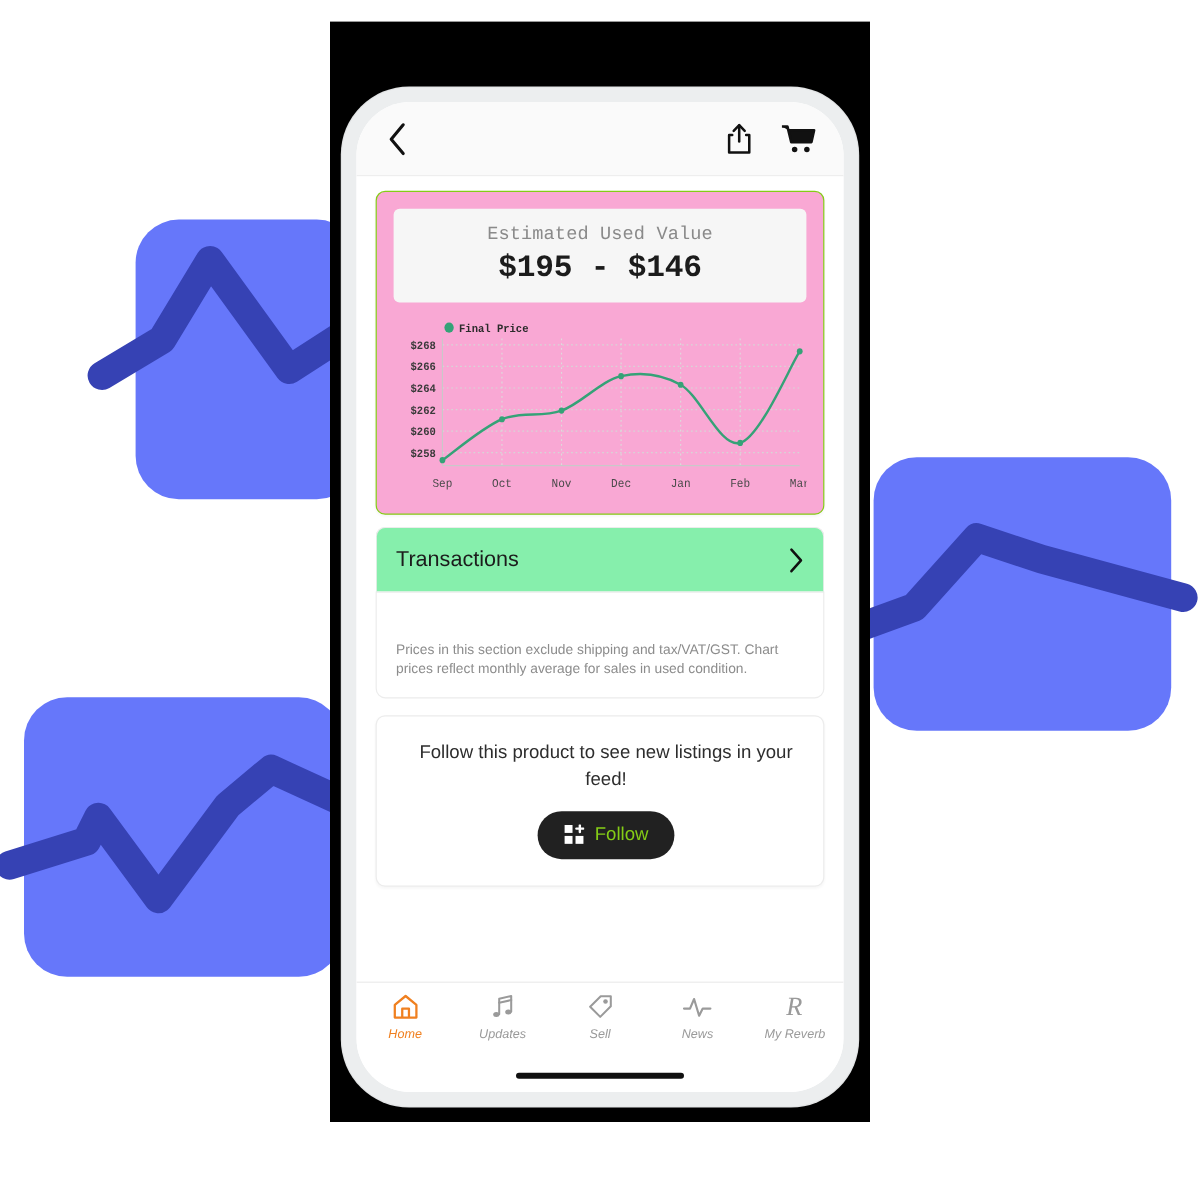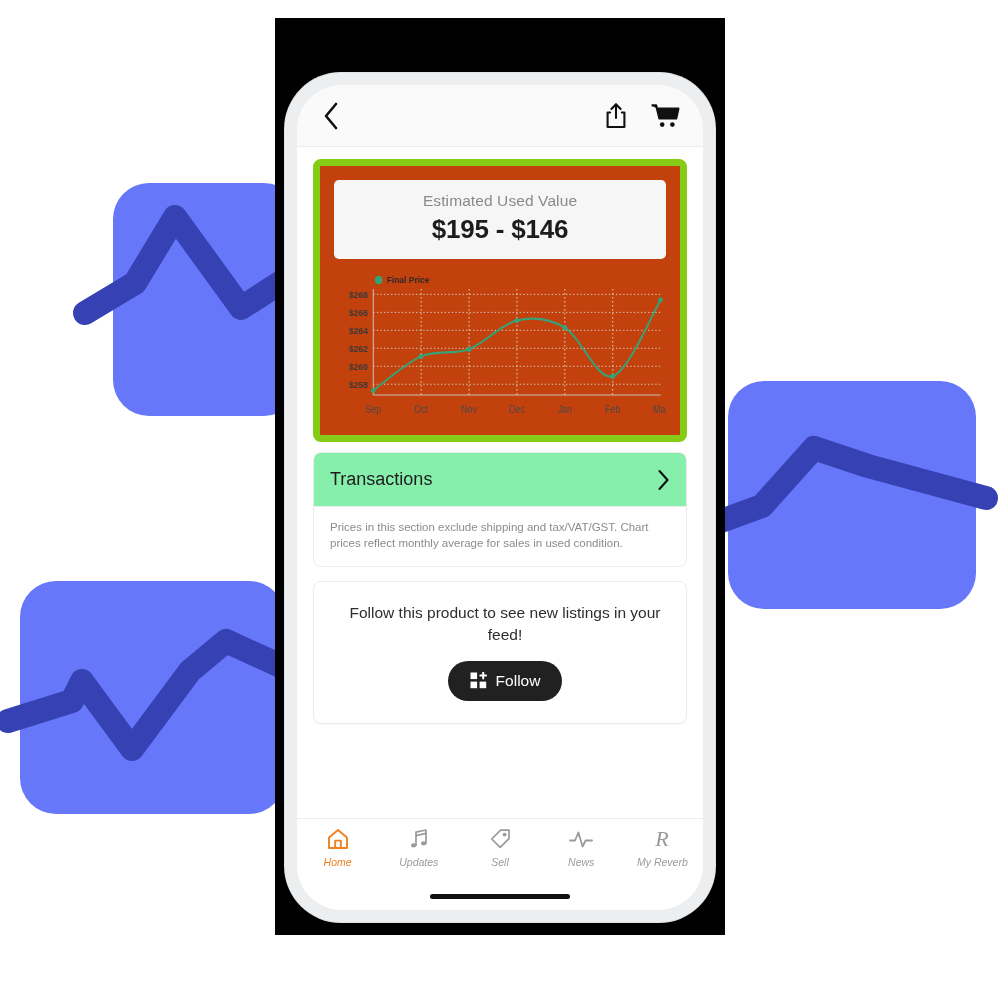--- a/index.html
+++ b/index.html
@@ -84,26 +84,27 @@
   
   #content {
     flex: 1 1 auto;
     overflow: hidden;
     background: #ffffff;
   }
 
   
   #price-chart-card {
     margin: 12px 16px 0 16px;
-    background: #c2410c;
-    border: 7px solid #84cc16;
+    background: #f9a8d4;
+    border: 1px solid #84cc16;
     border-radius: 8px;
     padding: 14px 14px 12px 14px;
     box-sizing: border-box;
     box-shadow: 0 1px 2px rgba(0,0,0,0.03);
+    font-family: Liberation Mono, monospace;
   }
   #est-value-box {
     background: #f6f6f6;
     border-radius: 5px;
     padding: 12px 8px 14px 8px;
     text-align: center;
   }
   #est-value-label {
     font-size: 15.5px;
     color: #8a8a8a;
@@ -154,20 +155,21 @@
     background: #ffffff;
     border: 1px solid #ececec;
     border-radius: 0 0 8px 8px;
     padding: 12px 16px 14px 16px;
     box-sizing: border-box;
   }
   #disclaimer-text {
     font-size: 11.5px;
     line-height: 1.42;
     color: #8c8c8c;
+    margin-top: 28px;
   }
 
   
   #follow-card {
     margin: 14px 16px 0 16px;
     background: #ffffff;
     border: 1px solid #ececec;
     border-radius: 8px;
     padding: 20px 12px 22px 22px;
     box-sizing: border-box;
@@ -186,21 +188,21 @@
     border: none;
     border-radius: 22px;
     height: 40px;
     padding: 0 22px;
     display: inline-flex;
     align-items: center;
     gap: 9px;
     cursor: pointer;
     font-family: "Liberation Sans", sans-serif;
   }
-  #follow-button-label { font-size: 15.5px; color: #ffffff; }
+  #follow-button-label { font-size: 15.5px; color: #84cc16; }
 
   
   #similar-section {
     margin: 22px 0 0 0;
     padding: 0 18px;
   }
   #similar-title {
     font-size: 18px;
     font-weight: bold;
     color: #121212;

